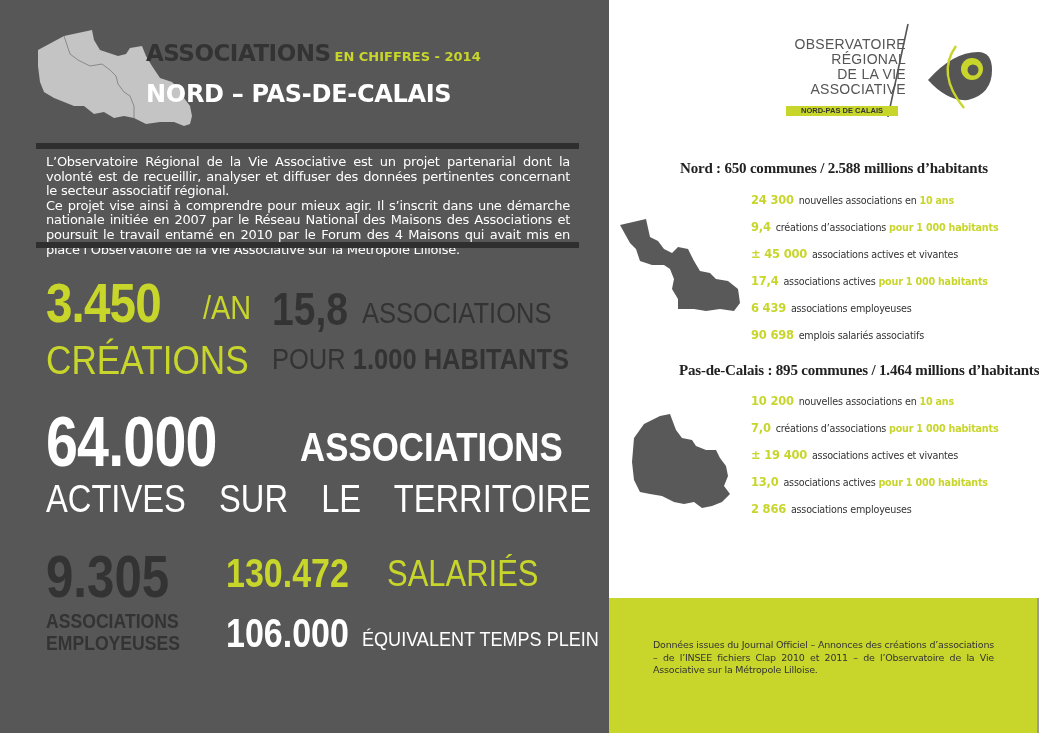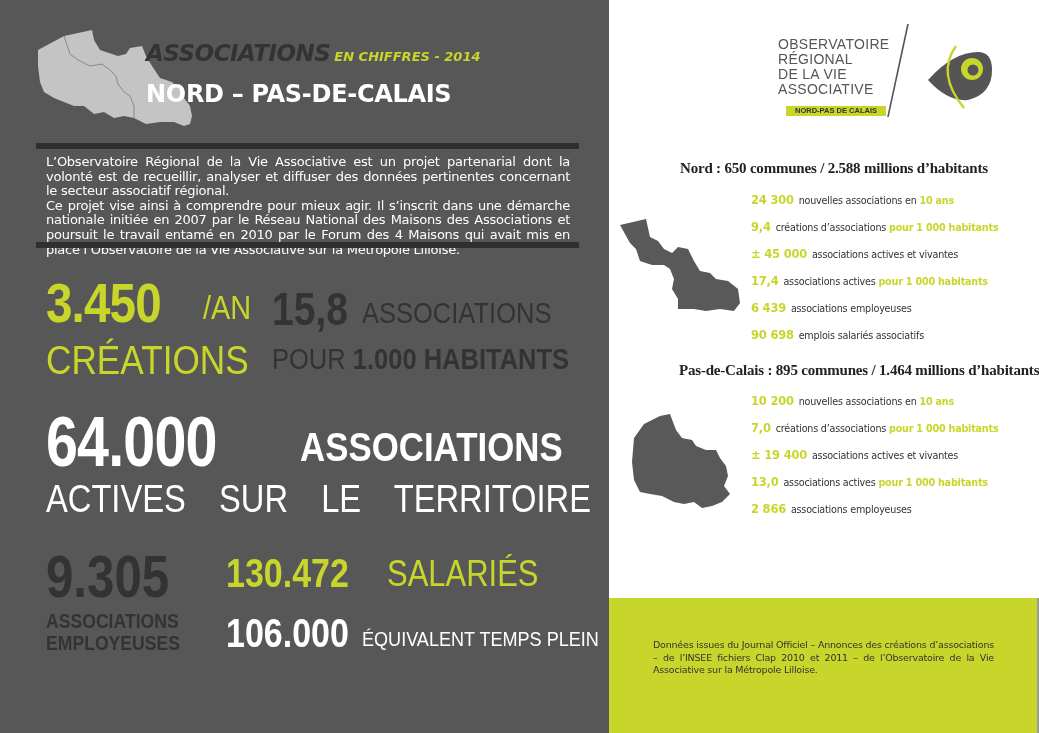--- a/index.html
+++ b/index.html
@@ -2,21 +2,21 @@
 <html><head>
 <meta charset="utf-8">
 <style>
   * { box-sizing: border-box; margin: 0; padding: 0; }
   html, body { width: 1039px; height: 733px; overflow: hidden; background: #ffffff; }
   body { position: relative; font-family: "Liberation Sans", sans-serif; }
 
   
   .left { position: absolute; left: 0; top: 0; width: 609px; height: 733px; background: #575757; }
   .region-map { position: absolute; left: 34px; top: 26px; width: 165px; height: 106px; }
-  .title-line1 { position: absolute; left: 146px; top: 40px; white-space: nowrap; font-style: italic; }
+  .title-line1 { position: absolute; left: 146px; top: 40px; white-space: nowrap; }
   .title-main { font-family: "DejaVu Sans", sans-serif; font-weight: bold; font-size: 23px; color: #333333; letter-spacing: -0.5px; }
   .title-sub { font-family: "DejaVu Sans", sans-serif; font-weight: bold; font-size: 13px; color: #c8d62b; margin-left: 4px; }
   .title-line2 { position: absolute; left: 146px; top: 80px; font-family: "DejaVu Sans", sans-serif; font-weight: bold; font-size: 24px; color: #ffffff; white-space: nowrap; letter-spacing: -0.3px; }
 
   .bar { position: absolute; left: 36px; width: 543px; height: 6px; background: #2f2f2f; }
   .bar.top { top: 143px; }
   .bar.bottom { top: 242px; }
   .intro { position: absolute; left: 46px; top: 155px; width: 524px; font-family: "DejaVu Sans", sans-serif; font-size: 13px; line-height: 14.6px; color: #ffffff; text-align: justify; letter-spacing: -0.25px; }
   .intro p { margin: 0; }
 
@@ -39,22 +39,22 @@
 
   .n9305 { left: 46px; top: 542px; font-size: 60px; font-weight: bold; transform: scaleX(0.82); transform-origin: left; }
   .emp { left: 46px; top: 610px; font-size: 20px; font-weight: bold; line-height: 22px; transform: scaleX(0.88); transform-origin: left; }
   .n130 { left: 226px; top: 551px; font-size: 40px; font-weight: bold; transform: scaleX(0.85); transform-origin: left; }
   .salaries { left: 387px; top: 553px; font-size: 36px; transform: scaleX(0.86); transform-origin: left; }
   .n106 { left: 226px; top: 611px; font-size: 40px; font-weight: bold; transform: scaleX(0.85); transform-origin: left; }
   .etp { left: 362px; top: 627px; font-size: 21px; transform: scaleX(0.86); transform-origin: left; }
 
   
   .logo { position: absolute; left: 778px; top: 22px; width: 240px; height: 95px; }
-  .logo-text { position: absolute; left: 0; top: 15px; width: 120px; font-family: "Liberation Sans", sans-serif; font-size: 14px; line-height: 15px; color: #555555; letter-spacing: 0.3px; }
-  .logo-tag { position: absolute; left: 8px; top: 84px; width: 100px; height: 10px; background: #c8d62b; font-family: "Liberation Sans", sans-serif; font-weight: bold; font-size: 7.5px; line-height: 10px; text-align: center; color: #333333; }
+  .logo-text { position: absolute; left: 8px; top: 15px; width: 120px; text-align: right; font-family: "Liberation Sans", sans-serif; font-size: 14px; line-height: 15px; color: #555555; letter-spacing: 0.3px; }
+  .logo-tag { position: absolute; left: 8px; top: 84px; width: 112px; height: 10px; background: #c8d62b; font-family: "Liberation Sans", sans-serif; font-weight: bold; font-size: 7.5px; line-height: 10px; text-align: center; color: #333333; }
   .logo-svg { position: absolute; left: 0; top: 0; }
 
   .dept-title { position: absolute; font-family: Liberation Serif, serif; font-weight: bold; font-size: 15px; color: #222222; white-space: nowrap; letter-spacing: -0.2px; }
   .dept-title.nord { left: 680px; top: 160px; }
   .dept-title.pdc { left: 679px; top: 362px; }
 
   .stat-list { position: absolute; left: 751px; }
   .stat-list.nord { top: 193px; }
   .stat-list.pdc { top: 394px; }
   .stat { height: 27px; font-family: "DejaVu Sans", sans-serif; font-size: 9.6px; color: #333333; white-space: nowrap; letter-spacing: -0.2px; }

